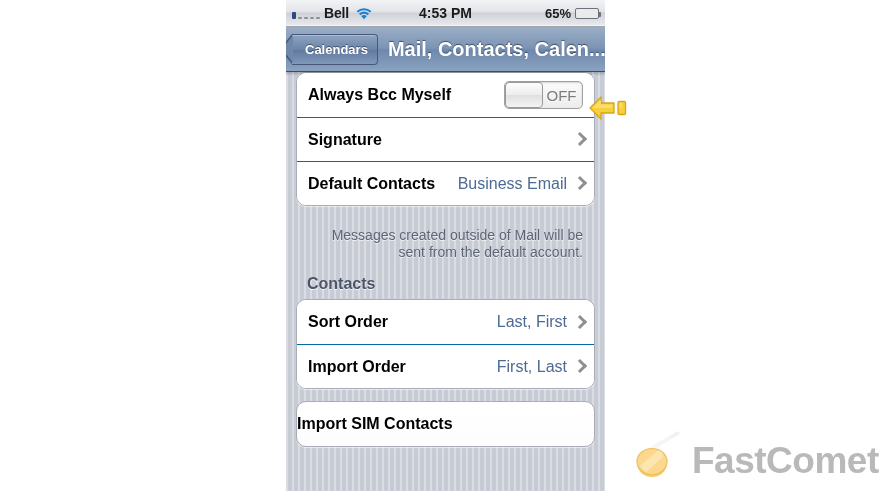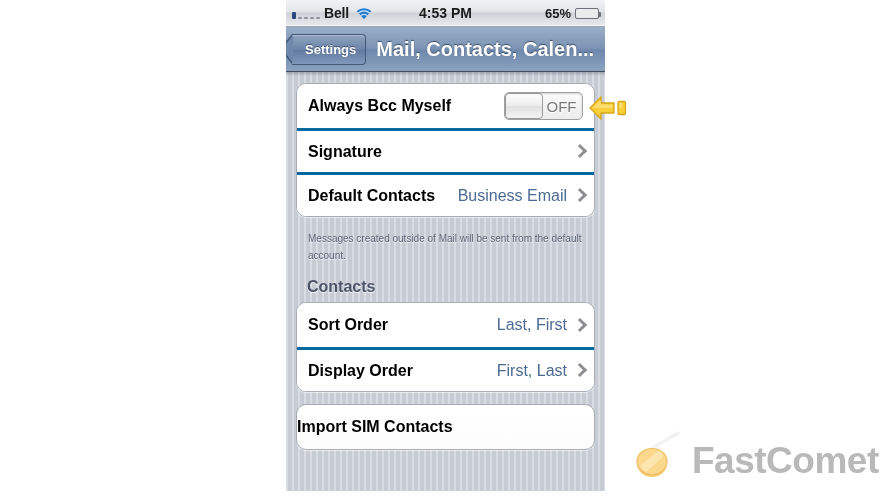--- a/index.html
+++ b/index.html
@@ -102,31 +102,31 @@
   }
 
   .group {
     margin: 0 10px;
     background: #fff;
     border-radius: 10px;
     border: 1px solid #a7acb5;
     box-shadow: 0 1px 1px rgba(255,255,255,0.6);
     overflow: hidden;
   }
-  .group.top { margin-top: 11px; }
+  .group.top { margin-top: 0; }
 
   .row {
     position: relative;
     height: 44px;
     display: flex; align-items: center;
     padding: 0 11px;
     background: #fff;
     box-sizing: border-box;
   }
-  .row + .row { border-top: 3px solid #0369a1; align-items: center; }
+  .row + .row { border-top: 1px solid #0369a1; align-items: center; }
   .row-label { font-size: 16px; font-weight: bold; color: #000; }
   .row-right { margin-left:auto; display:flex; align-items:center; gap:8px; }
   .row-value { font-size: 16px; color: #4c6a93; font-weight: normal; }
   .chev {
     width: 8px; height: 13px; position: relative; flex: none;
   }
   .chev::before {
     content:""; position:absolute; left:0; top:1px;
     width:7px; height:7px; border-right:3px solid #8e8e93; border-top:3px solid #8e8e93;
     transform: rotate(45deg);
@@ -147,23 +147,23 @@
   }
   .toggle .lbl {
     position: absolute; right: 0; top: 0; width: 41px; height: 26px;
     display: flex; align-items: center; justify-content: center;
     font-size: 15px; font-weight: normal; color: #7c7c7c;
     text-shadow: 0 1px 0 rgba(255,255,255,0.9);
   }
 
   
   .note {
-    margin: 13px 22px 0;
-    text-align: left;
-    font-size: 10px; line-height: 17px;
+    margin: 21px 22px 0;
+    text-align: right;
+    font-size: 14px; line-height: 17px;
     color: #5c6476;
     text-shadow: 0 1px 0 rgba(255,255,255,0.65);
   }
 
   .sect-header {
     margin: 14px 0 6px 21px;
     font-size: 16px; font-weight: bold;
     color: #4c5568;
     text-shadow: 0 1px 0 rgba(255,255,255,0.75);
   }
@@ -226,21 +226,21 @@
         <span class="batt-pct">65%</span>
         <span class="batt">
           <span class="batt-fill"></span>
           <span class="batt-cap"></span>
         </span>
       </div>
     </div>
 
     <div class="navbar">
       <div class="backbtn">
-        <span>Settings</span>
+        <span>Calendars</span>
       </div>
       <div class="navtitle">Mail, Contacts, Calen...</div>
     </div>
 
     <div class="content">
 
       <div class="group top">
 
         <div class="row">
           <span class="row-label">Always Bcc Myself</span>
@@ -276,21 +276,21 @@
 
       <div class="group">
         <div class="row">
           <span class="row-label">Sort Order</span>
           <span class="row-right">
             <span class="row-value">Last, First</span>
             <span class="chev"></span>
           </span>
         </div>
         <div class="row">
-          <span class="row-label">Display Order</span>
+          <span class="row-label">Import Order</span>
           <span class="row-right">
             <span class="row-value">First, Last</span>
             <span class="chev"></span>
           </span>
         </div>
       </div>
 
       <div class="btn-group">
         <span>Import SIM Contacts</span>
       </div>

